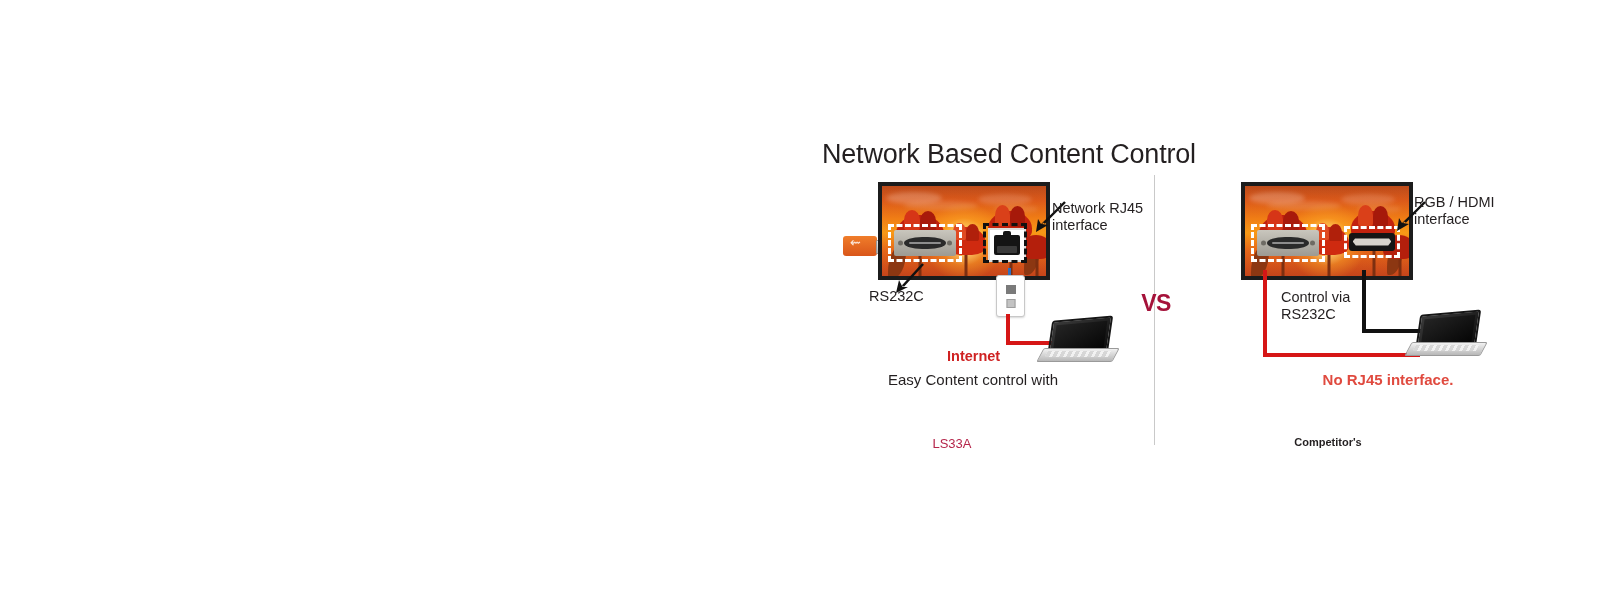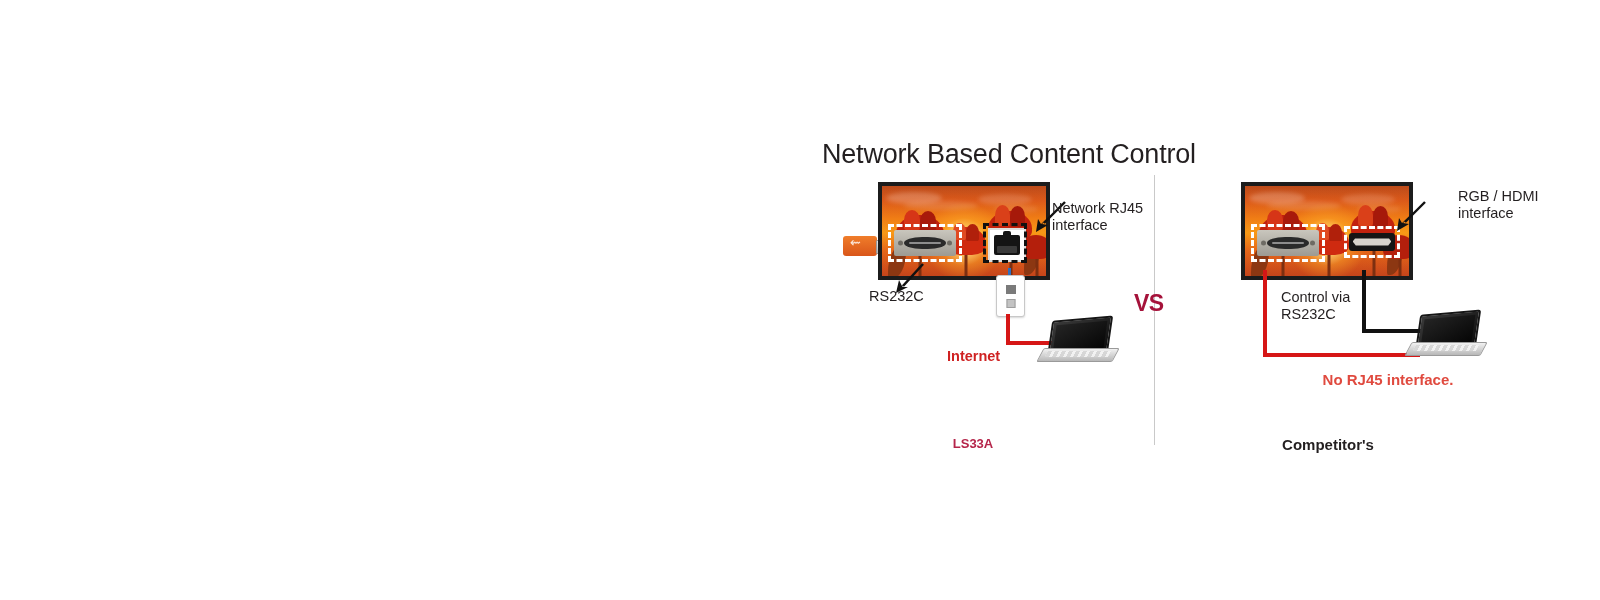--- a/index.html
+++ b/index.html
@@ -13,21 +13,21 @@
     position:absolute;left:822px;top:139px;
     font-size:27px;letter-spacing:-0.2px;color:#231f20;white-space:nowrap;
   }
 
   
   .divider{
     position:absolute;left:1154px;top:175px;width:1px;height:270px;
     background:#c9c9c9;
   }
   .vs-badge{
-    position:absolute;left:1134px;top:290px;width:44px;
+    position:absolute;left:1134px;top:290px;width:44px;text-align:center;
     font-size:23px;font-weight:bold;color:#a5123a;letter-spacing:-0.5px;
   }
 
   
   .tv{position:absolute;border:4px solid #1c1c1c;background:#000;overflow:hidden;}
   .tv-screen{position:absolute;inset:0;overflow:hidden;
     background:
       radial-gradient(circle at 50% 62%, rgba(255,246,205,0.98) 0%, rgba(255,219,120,0.85) 11%, rgba(255,170,40,0.45) 24%, rgba(255,140,20,0.06) 40%),
       linear-gradient(to bottom,#b8471b 0%,#d9561a 16%,#ef7c15 36%,#f79a16 52%,#e4641a 72%,#c2401b 100%);
   }
@@ -97,21 +97,21 @@
 
   
   .arrow{position:absolute;}
 
   
   .callout{position:absolute;font-size:14.5px;line-height:17px;color:#231f20;white-space:nowrap;}
   .caption{position:absolute;font-size:15px;line-height:21px;color:#231f20;text-align:center;white-space:nowrap;}
   .caption .warn{color:#e04a3f;}
   .label-red{position:absolute;font-size:14.5px;color:#cf2222;white-space:nowrap;}
   .product-tag{position:absolute;font-size:13px;color:#b5254a;text-align:center;white-space:nowrap;}
-  .product-tag.comp{color:#231f20;font-weight:bold;font-size:15px;}
+  .product-tag.comp{color:#231f20;font-weight:bold;font-size:11px;}
 </style>
 </head>
 <body>
 
 <div class="stage">
 
   <div class="section-title">Network Based Content Control</div>
 
   <div class="divider"></div>
   <div class="vs-badge">VS</div>
@@ -194,23 +194,24 @@
   <div class="cable" style="left:1006px;top:314px;width:4px;height:31px;"></div>
   <div class="cable" style="left:1006px;top:341px;width:49px;height:4px;"></div>
   <div class="label-red" style="left:947px;top:348px;font-weight:bold;">Internet</div>
 
   <div class="laptop" style="left:1040px;top:318px;width:82px;height:46px;">
     <div class="lid"></div>
     <div class="base"></div>
   </div>
 
   <div class="caption" style="left:828px;top:369px;width:290px;">
-  </div>
-
-  <div class="product-tag" style="left:903px;top:436px;width:140px;font-weight:bold;">LS33A</div>
+    <div>Easy Content control with</div>
+  </div>
+
+  <div class="product-tag" style="left:882px;top:436px;width:140px;">LS33A</div>
 
   <div class="tv" style="left:1241px;top:182px;width:164px;height:90px;">
     <div class="tv-screen">
       <div class="cloud" style="left:4px;top:6px;width:56px;height:12px;"></div>
       <div class="cloud" style="left:22px;top:15px;width:74px;height:9px;opacity:.6;"></div>
       <div class="cloud" style="left:96px;top:8px;width:54px;height:11px;opacity:.7;"></div>
       <div class="cloud" style="left:112px;top:19px;width:44px;height:8px;opacity:.5;"></div>
 
       <div class="tulip" style="left:12px;width:52px;height:66px;">
         <span class="stem" style="height:40px;"></span>
@@ -248,21 +249,21 @@
         <div class="slot"></div>
       </div>
       <div class="port-box" style="left:99px;top:40px;width:56px;height:32px;"></div>
     </div>
   </div>
 
   <svg class="arrow" style="left:1393px;top:198px;width:34px;height:38px;" viewBox="0 0 34 38">
     <path d="M32 4 L10 25 L16 26 L4 33 L6 20 L9 25 Z" fill="#111"></path>
     <path d="M32 4 L12 24" stroke="#111" stroke-width="2.4" fill="none"></path>
   </svg>
-  <div class="callout" style="left:1414px;top:188px;margin-left:44px;">
+  <div class="callout" style="left:1414px;top:194px;">
     <div>RGB / HDMI</div>
     <div>interface</div>
   </div>
 
   <div class="cable" style="left:1263px;top:270px;width:4px;height:87px;"></div>
   <div class="cable" style="left:1263px;top:353px;width:157px;height:4px;"></div>
 
   <div class="cable black" style="left:1362px;top:270px;width:4px;height:63px;"></div>
   <div class="cable black" style="left:1362px;top:329px;width:62px;height:4px;"></div>
 

